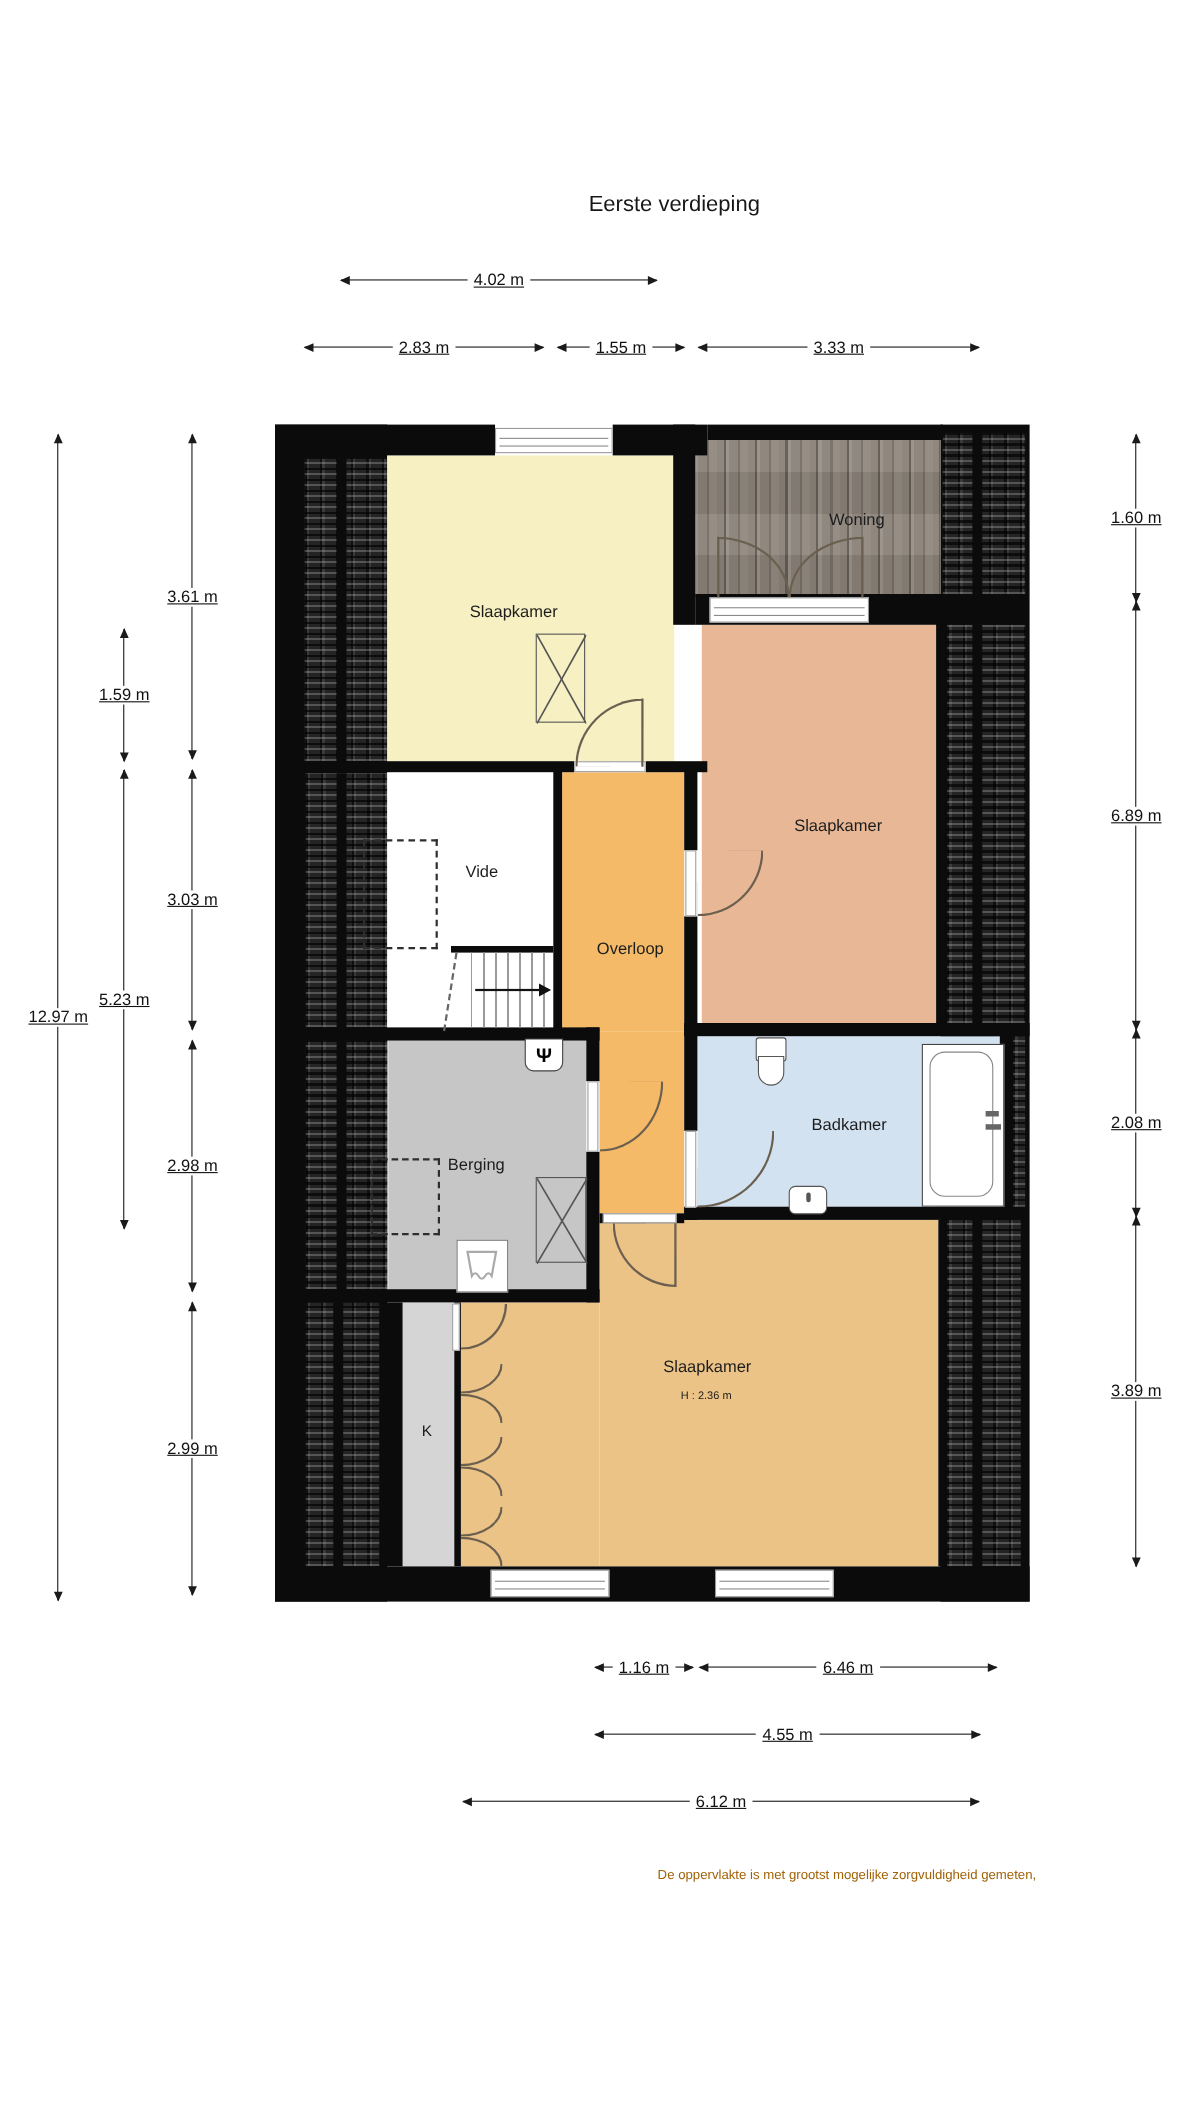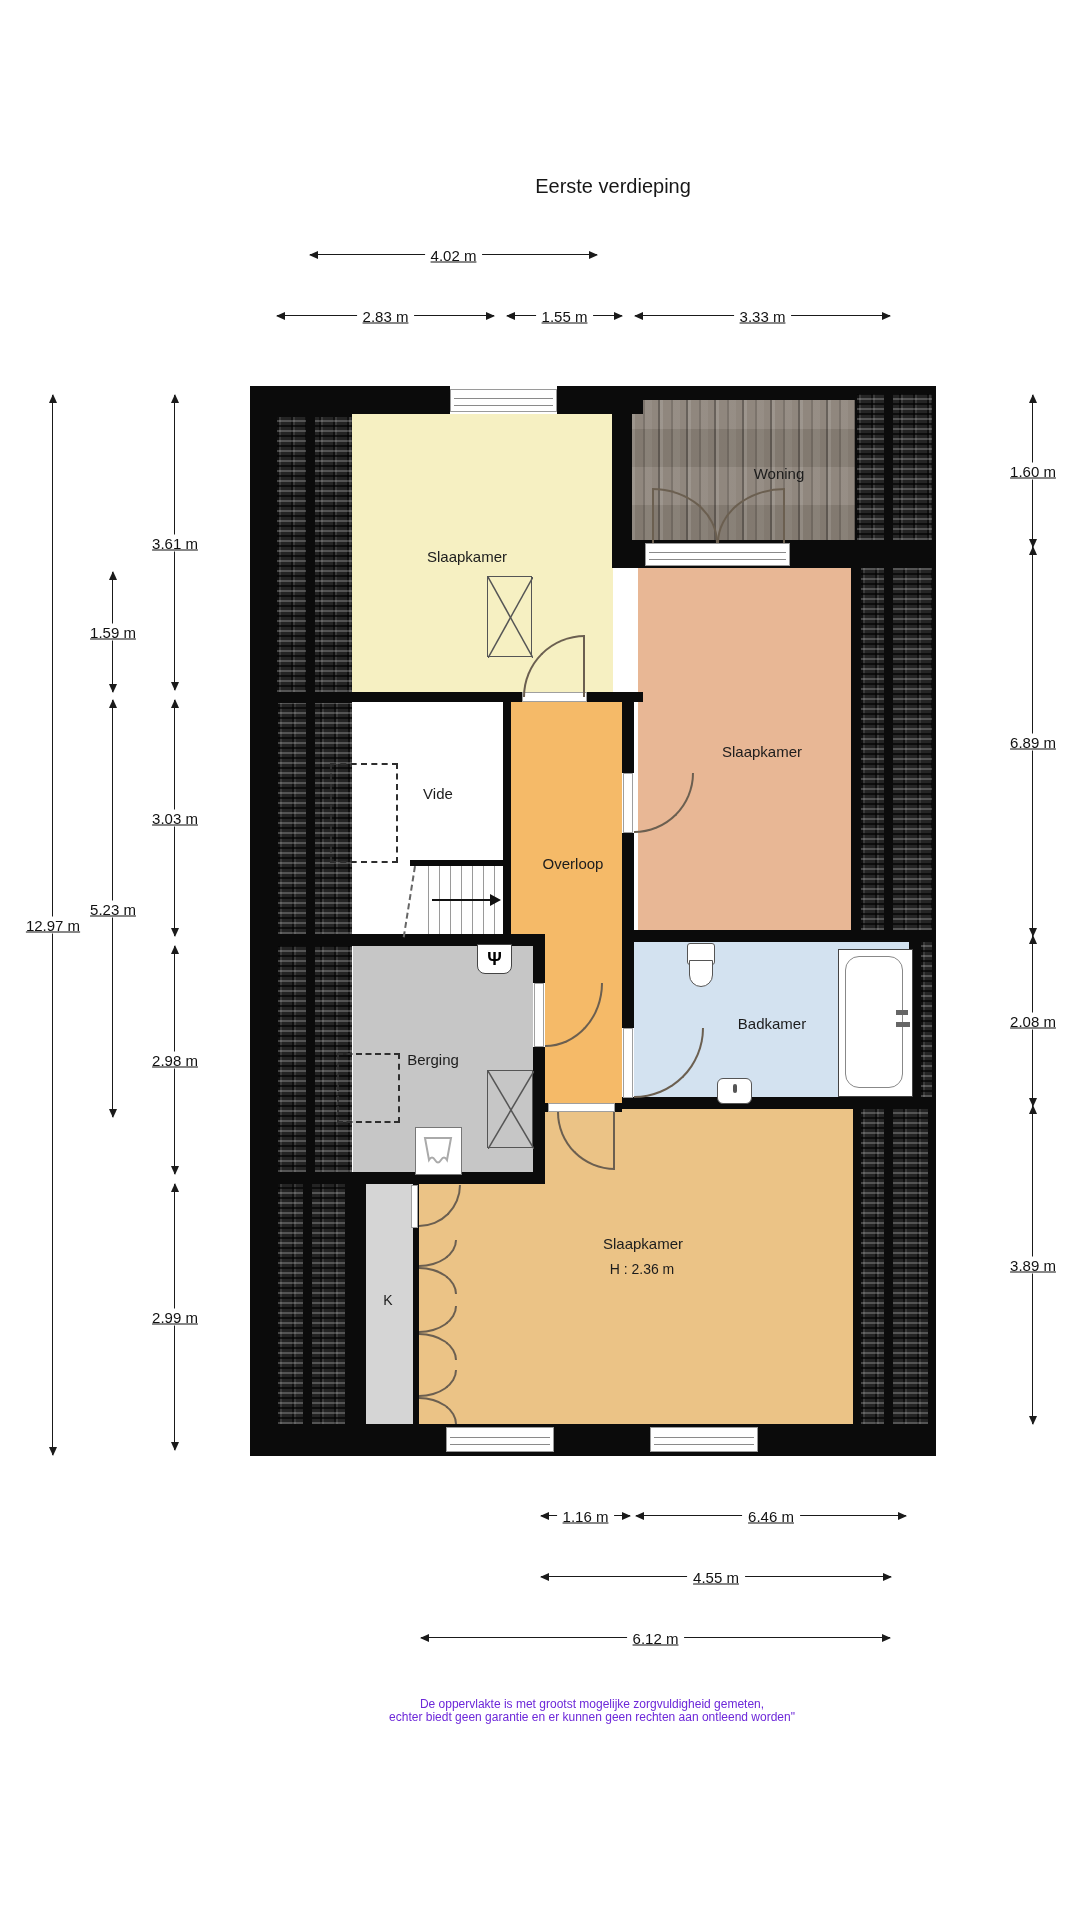--- a/index.html
+++ b/index.html
@@ -45,21 +45,21 @@
     border-style:solid;border-width:4px 0 4px 9px;border-color:transparent transparent transparent #1a1a1a;}
   .dimv{position:absolute;width:0;border-left:1px solid #1a1a1a;}
   .dimv::before{content:'';position:absolute;top:-1px;left:-4.5px;width:0;height:0;
     border-style:solid;border-width:0 4px 9px 4px;border-color:transparent transparent #1a1a1a transparent;}
   .dimv::after{content:'';position:absolute;bottom:-1px;left:-4.5px;width:0;height:0;
     border-style:solid;border-width:9px 4px 0 4px;border-color:#1a1a1a transparent transparent transparent;}
   .dlab{position:absolute;background:#fff;padding:0 6px;font-size:15px;color:#111;white-space:nowrap;text-decoration:underline;}
   .dimh .dlab{left:50%;top:0;transform:translate(-50%,-50%);}
   .dimv .dlab{left:0;top:50%;transform:translate(-50%,-50%);}
   .title{position:absolute;font-size:20px;color:#171717;transform:translate(-50%,-50%);white-space:nowrap;}
-  .footer{position:absolute;text-align:center;font-size:12px;line-height:12.5px;color:#6d28d9;width:700px;}
+  .footer{position:absolute;text-align:right;font-size:12px;line-height:12.5px;color:#a16207;width:700px;}
   .vent{position:absolute;background:#fff;border:1.5px solid #444;border-radius:0 0 8px 8px;box-sizing:border-box;
         display:flex;align-items:center;justify-content:center;font-size:18px;font-weight:bold;color:#000;}
 </style>
 </head>
 <body>
 
 <div class="canvas">
 
   <div class="title" style="left:613px;top:186px;">Eerste verdieping</div>
 
@@ -209,21 +209,21 @@
   <div class="arc arc-tr" style="left:419px;top:1397px;width:38px;height:27px;"></div>
 
   <div class="lbl" style="left:467px;top:556px;">Slaapkamer</div>
   <div class="lbl" style="left:779px;top:473px;">Woning</div>
   <div class="lbl" style="left:762px;top:751px;">Slaapkamer</div>
   <div class="lbl" style="left:438px;top:793px;">Vide</div>
   <div class="lbl" style="left:573px;top:863px;">Overloop</div>
   <div class="lbl" style="left:433px;top:1059px;">Berging</div>
   <div class="lbl" style="left:772px;top:1023px;">Badkamer</div>
   <div class="lbl" style="left:643px;top:1243px;">Slaapkamer</div>
-  <div class="lbl" style="left:642px;top:1269px;font-size:14px;">H : 2.36 m</div>
+  <div class="lbl" style="left:642px;top:1269px;font-size:10px;">H : 2.36 m</div>
   <div class="lbl" style="left:388px;top:1300px;font-size:14px;">K</div>
 
   <div class="dimh" style="left:310px;top:254px;width:287px;">
       <span class="dlab">4.02 m</span>
     </div>
   <div class="dimh" style="left:277px;top:315px;width:217px;">
       <span class="dlab">2.83 m</span>
     </div>
   <div class="dimh" style="left:507px;top:315px;width:115px;">
       <span class="dlab">1.55 m</span>
@@ -275,16 +275,15 @@
     </div>
   <div class="dimh" style="left:541px;top:1576px;width:350px;">
       <span class="dlab">4.55 m</span>
     </div>
   <div class="dimh" style="left:421px;top:1637px;width:469px;">
       <span class="dlab">6.12 m</span>
     </div>
 
   <div class="footer" style="left:242px;top:1698px;">
     <div>De oppervlakte is met grootst mogelijke zorgvuldigheid gemeten,</div>
-    <div>echter biedt geen garantie en er kunnen geen rechten aan ontleend worden"</div>
   </div>
 
 </div>
 
 </body></html>

